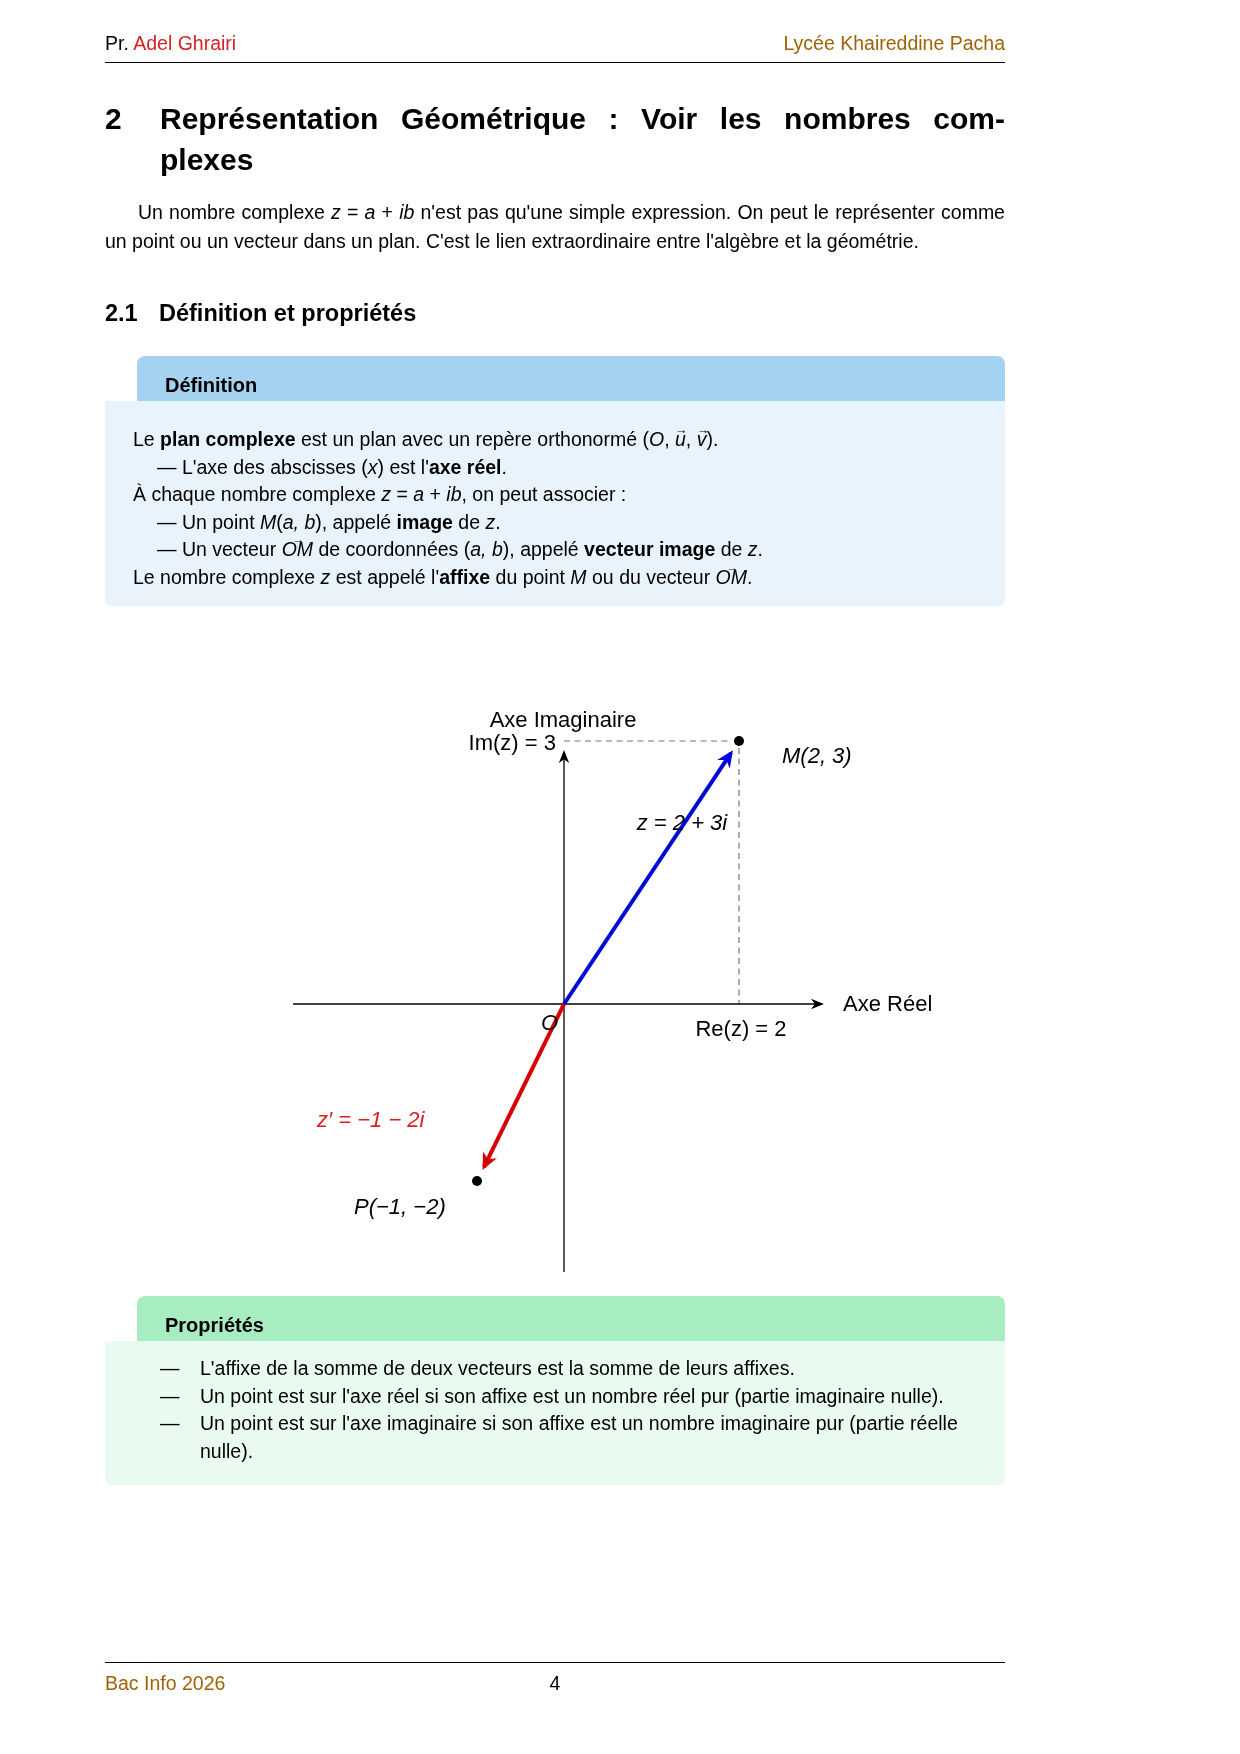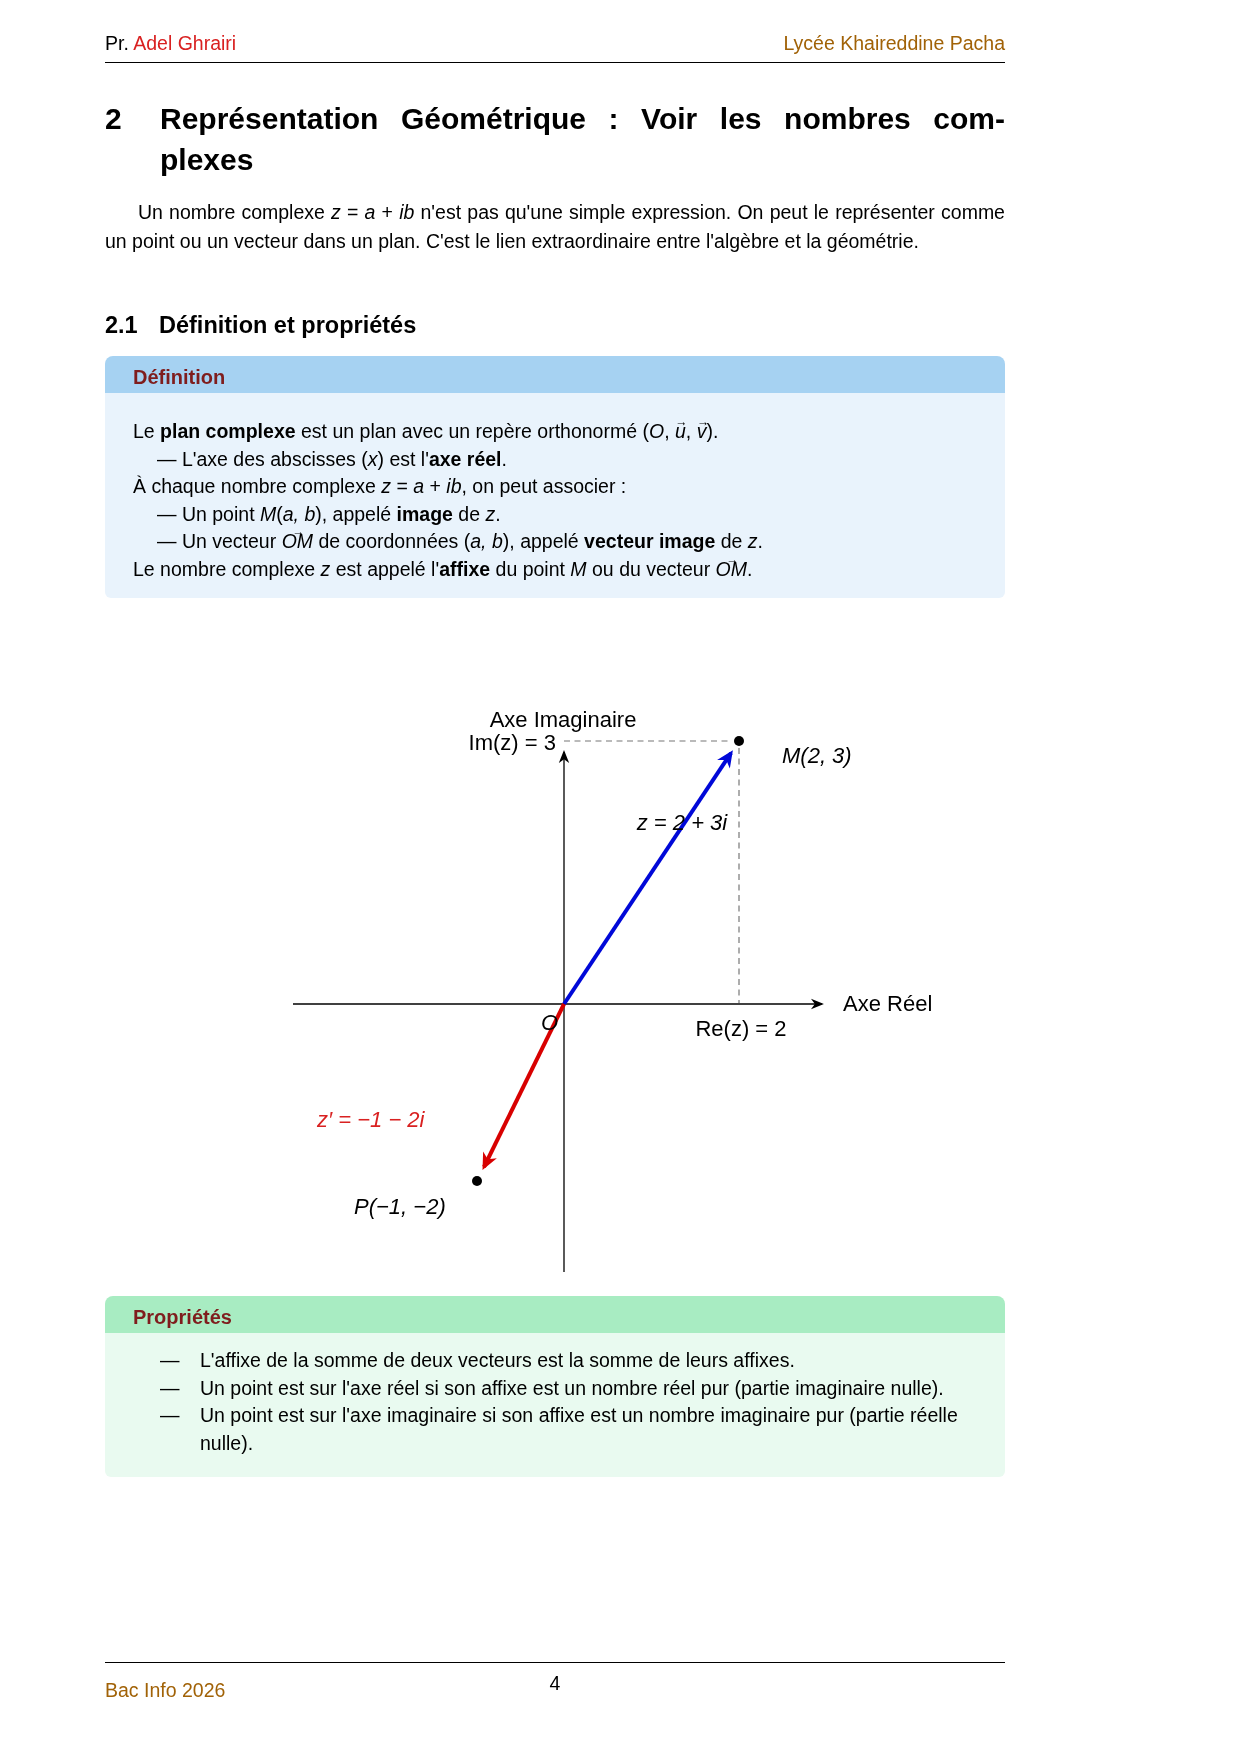--- a/index.html
+++ b/index.html
@@ -19,28 +19,28 @@
   
   .section-heading{ top:98px; display:flex; font-weight:bold; font-size:30px; line-height:41px; }
   .section-number{ width:55px; flex:0 0 55px; }
   .section-title{ flex:1; }
   .title-l1{ text-align:justify; text-align-last:justify; }
 
   
   .intro{ top:198px; font-size:19.5px; line-height:29px; text-align:justify; text-indent:33px; }
 
   
-  .subsection-heading{ top:312px; display:flex; font-weight:bold; font-size:23.5px; }
+  .subsection-heading{ top:300px; display:flex; font-weight:bold; font-size:23.5px; }
   .subsection-number{ width:54px; flex:0 0 54px; }
 
   
   .def-box{ top:356px; }
   .prop-box{ top:1296px; }
-  .box-header{ color:#7f1d1d; font-weight:bold; font-size:20px; padding:10px 0 4px 28px;
-    border-radius:8px 8px 0 0; }
+  .box-header{ color:#000000; font-weight:bold; font-size:20px; padding:18px 0 4px 28px;
+    border-radius:8px 8px 0 0;margin-left:32px; }
   .def-box .box-header{ background:#a6d2f2; }
   .prop-box .box-header{ background:#a8ecc2; }
   .box-body{ font-size:19.5px; line-height:27.5px; border-radius:0 0 6px 6px; }
   .def-box .box-body{ background:#e9f3fc; padding:25px 28px 15px 28px; }
   .prop-box .box-body{ background:#e9faf0; padding:14px 30px 20px 28px; }
   .def-line.indent{ padding-left:24px; }
   .seg-b{ font-weight:bold; }
   .seg-i{ font-style:italic; }
   .seg-vec{ font-style:italic; position:relative; display:inline-block; }
   .seg-vec::before{ content:"\2192"; position:absolute; top:-0.72em; left:0; right:-0.1em;
@@ -53,21 +53,21 @@
   .figure-wrap{ position:absolute; top:630px; left:0; width:1240px; height:660px; }
   .fig-label{ font-size:22px; }
   .fig-italic{ font-style:italic; }
   .axis-line{ stroke:#000; stroke-width:1.3; }
   .dash-line{ stroke:#777; stroke-width:1.2; stroke-dasharray:6 4.5; fill:none; }
   .vec-blue{ stroke:#0008d8; stroke-width:4; }
   .vec-red{ stroke:#d80000; stroke-width:4; }
   .lbl-red{ fill:#d92121; }
 
   
-  .doc-footer{ top:1662px; border-top:1.6px solid #000; padding-top:16px; font-size:19.5px; }
+  .doc-footer{ top:1662px; border-top:1.6px solid #000; padding-top:9px; font-size:19.5px; }
   .footer-page{ position:absolute; left:0; right:0; top:9px; text-align:center; color:#000; }
 </style>
 </head>
 <body>
 
 <div class="page">
 
   <div class="content-col doc-header">
     <div><span>Pr. </span><span class="red-text">Adel Ghrairi</span></div>
     <div class="blue-text">Lycée Khaireddine Pacha</div>

